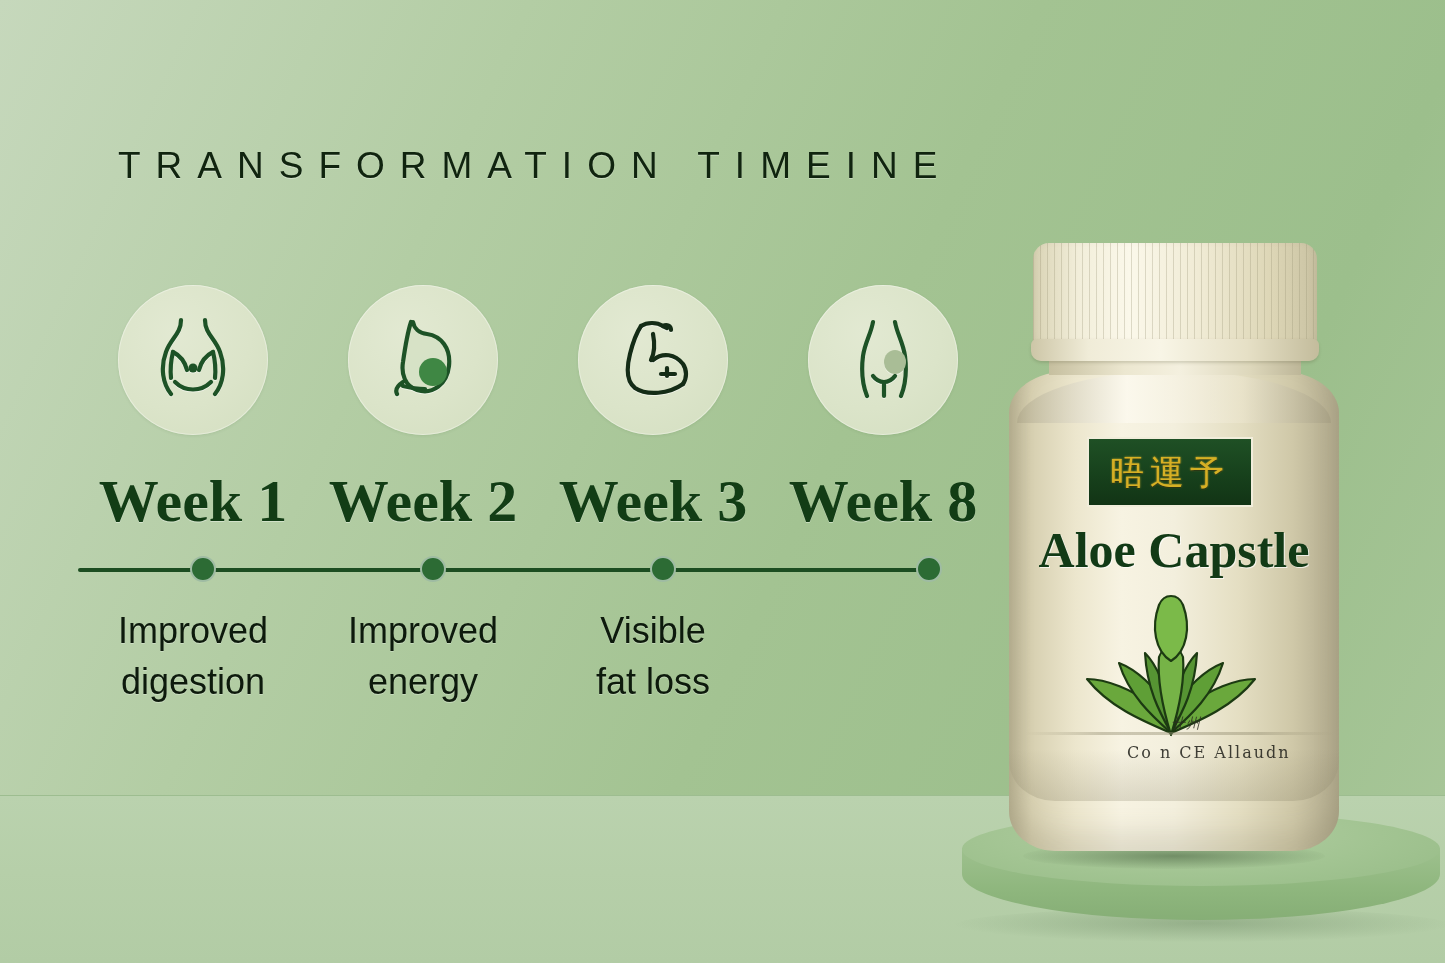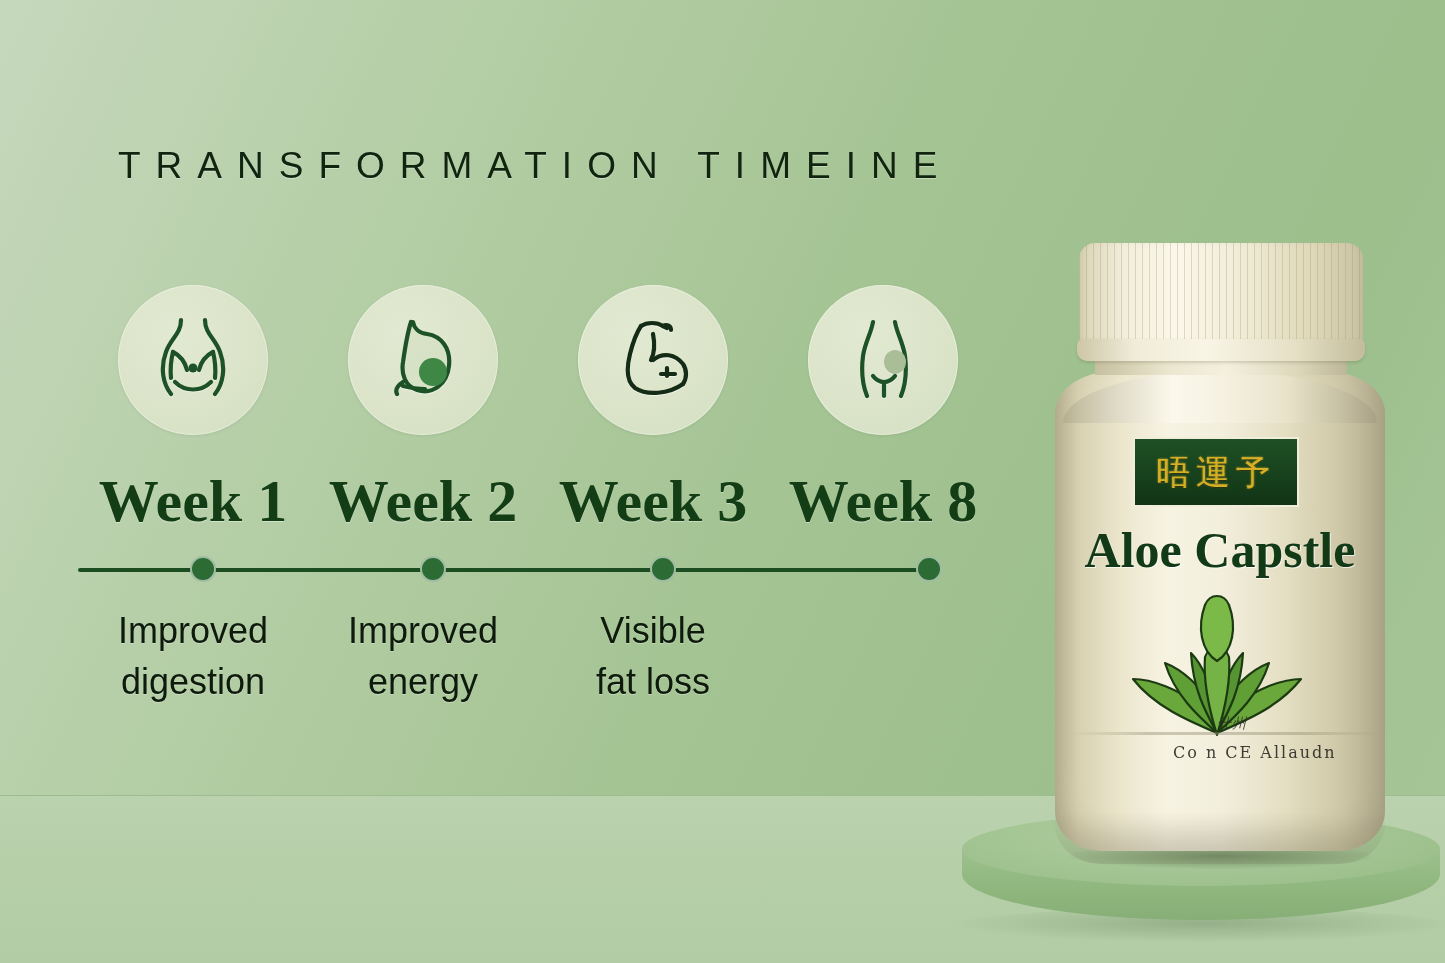--- a/index.html
+++ b/index.html
@@ -128,22 +128,22 @@
   #podium-shadow {
     position: absolute;
     left: -6px; top: 96px;
     width: 494px; height: 34px;
     border-radius: 50%;
     background: radial-gradient(ellipse at 50% 45%, rgba(40,70,35,0.22) 0%, rgba(40,70,35,0.0) 72%);
   }
   
   #bottle {
     position: absolute;
-    left: 1055px; top: 243px;
-    width: 330px; height: 621px;
+    left: 1009px; top: 243px;
+    width: 330px; height: 558px;
   }
   #cap {
     position: absolute;
     left: 24px; top: 0;
     width: 284px; height: 108px;
     border-radius: 16px 16px 8px 8px;
     background:
       repeating-linear-gradient(90deg,
         rgba(150,145,115,0.30) 0px, rgba(150,145,115,0.30) 1px,
         rgba(255,255,255,0.0) 1px, rgba(255,255,255,0.0) 7px),

